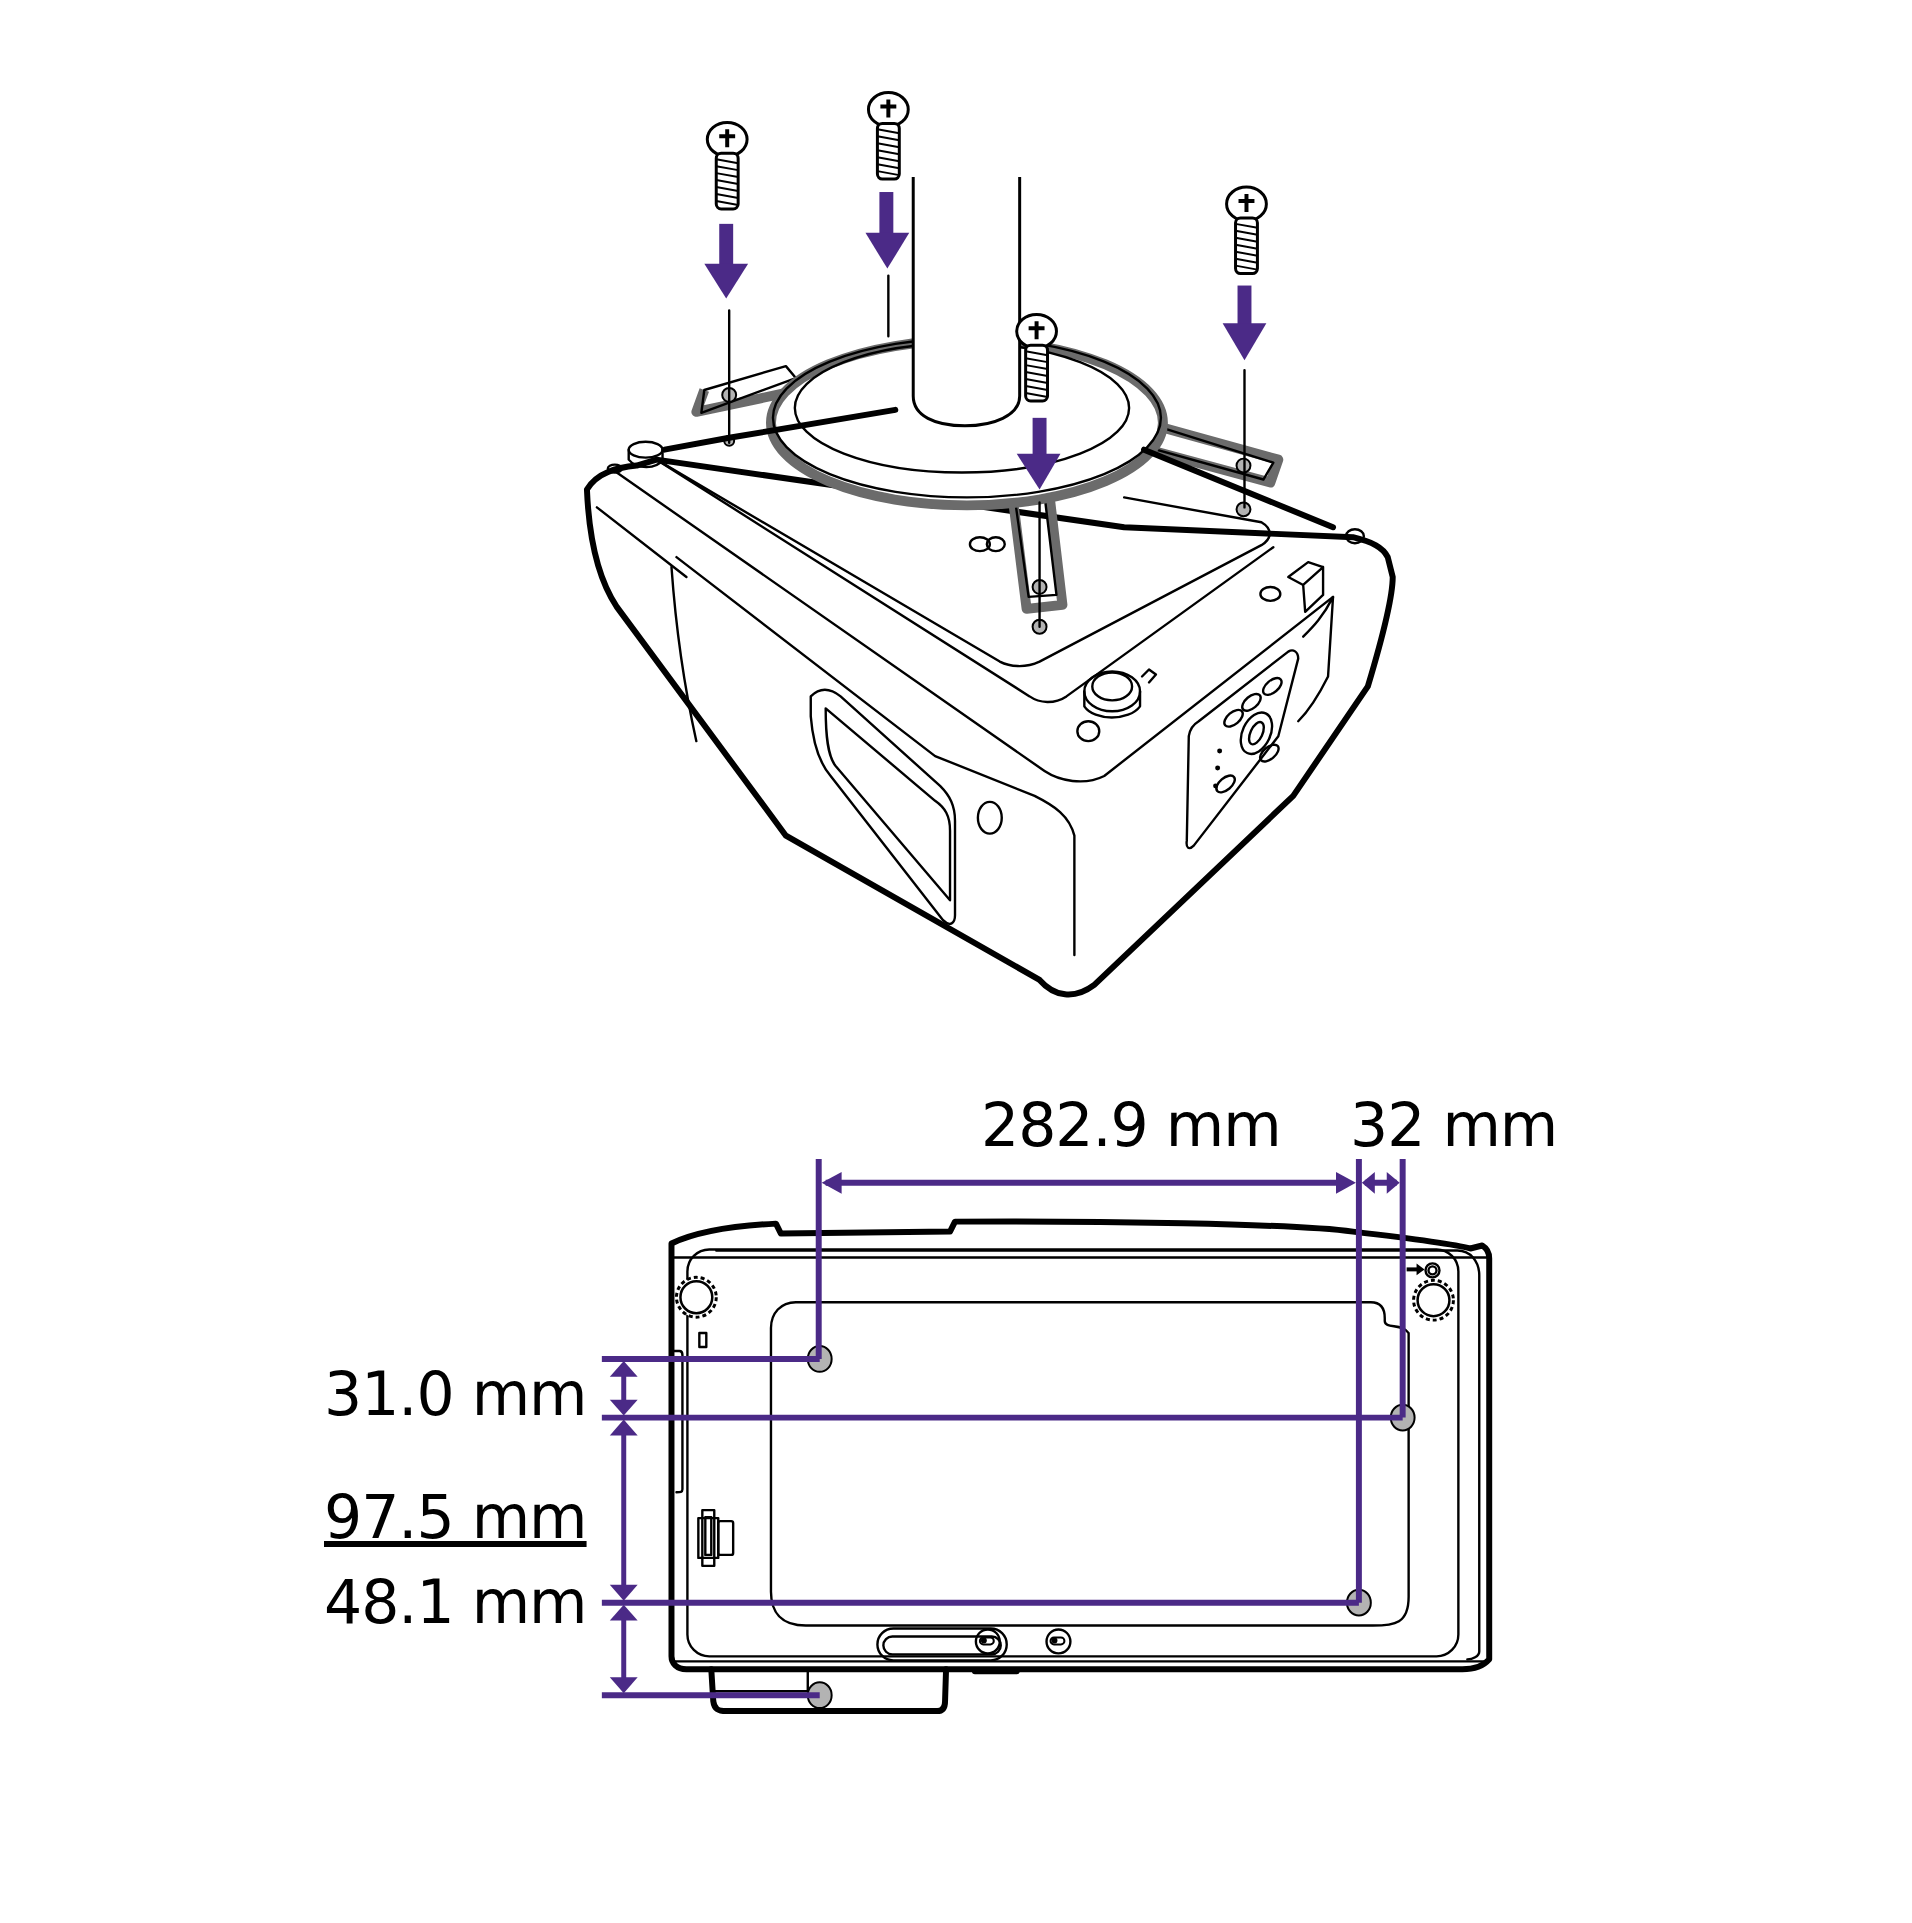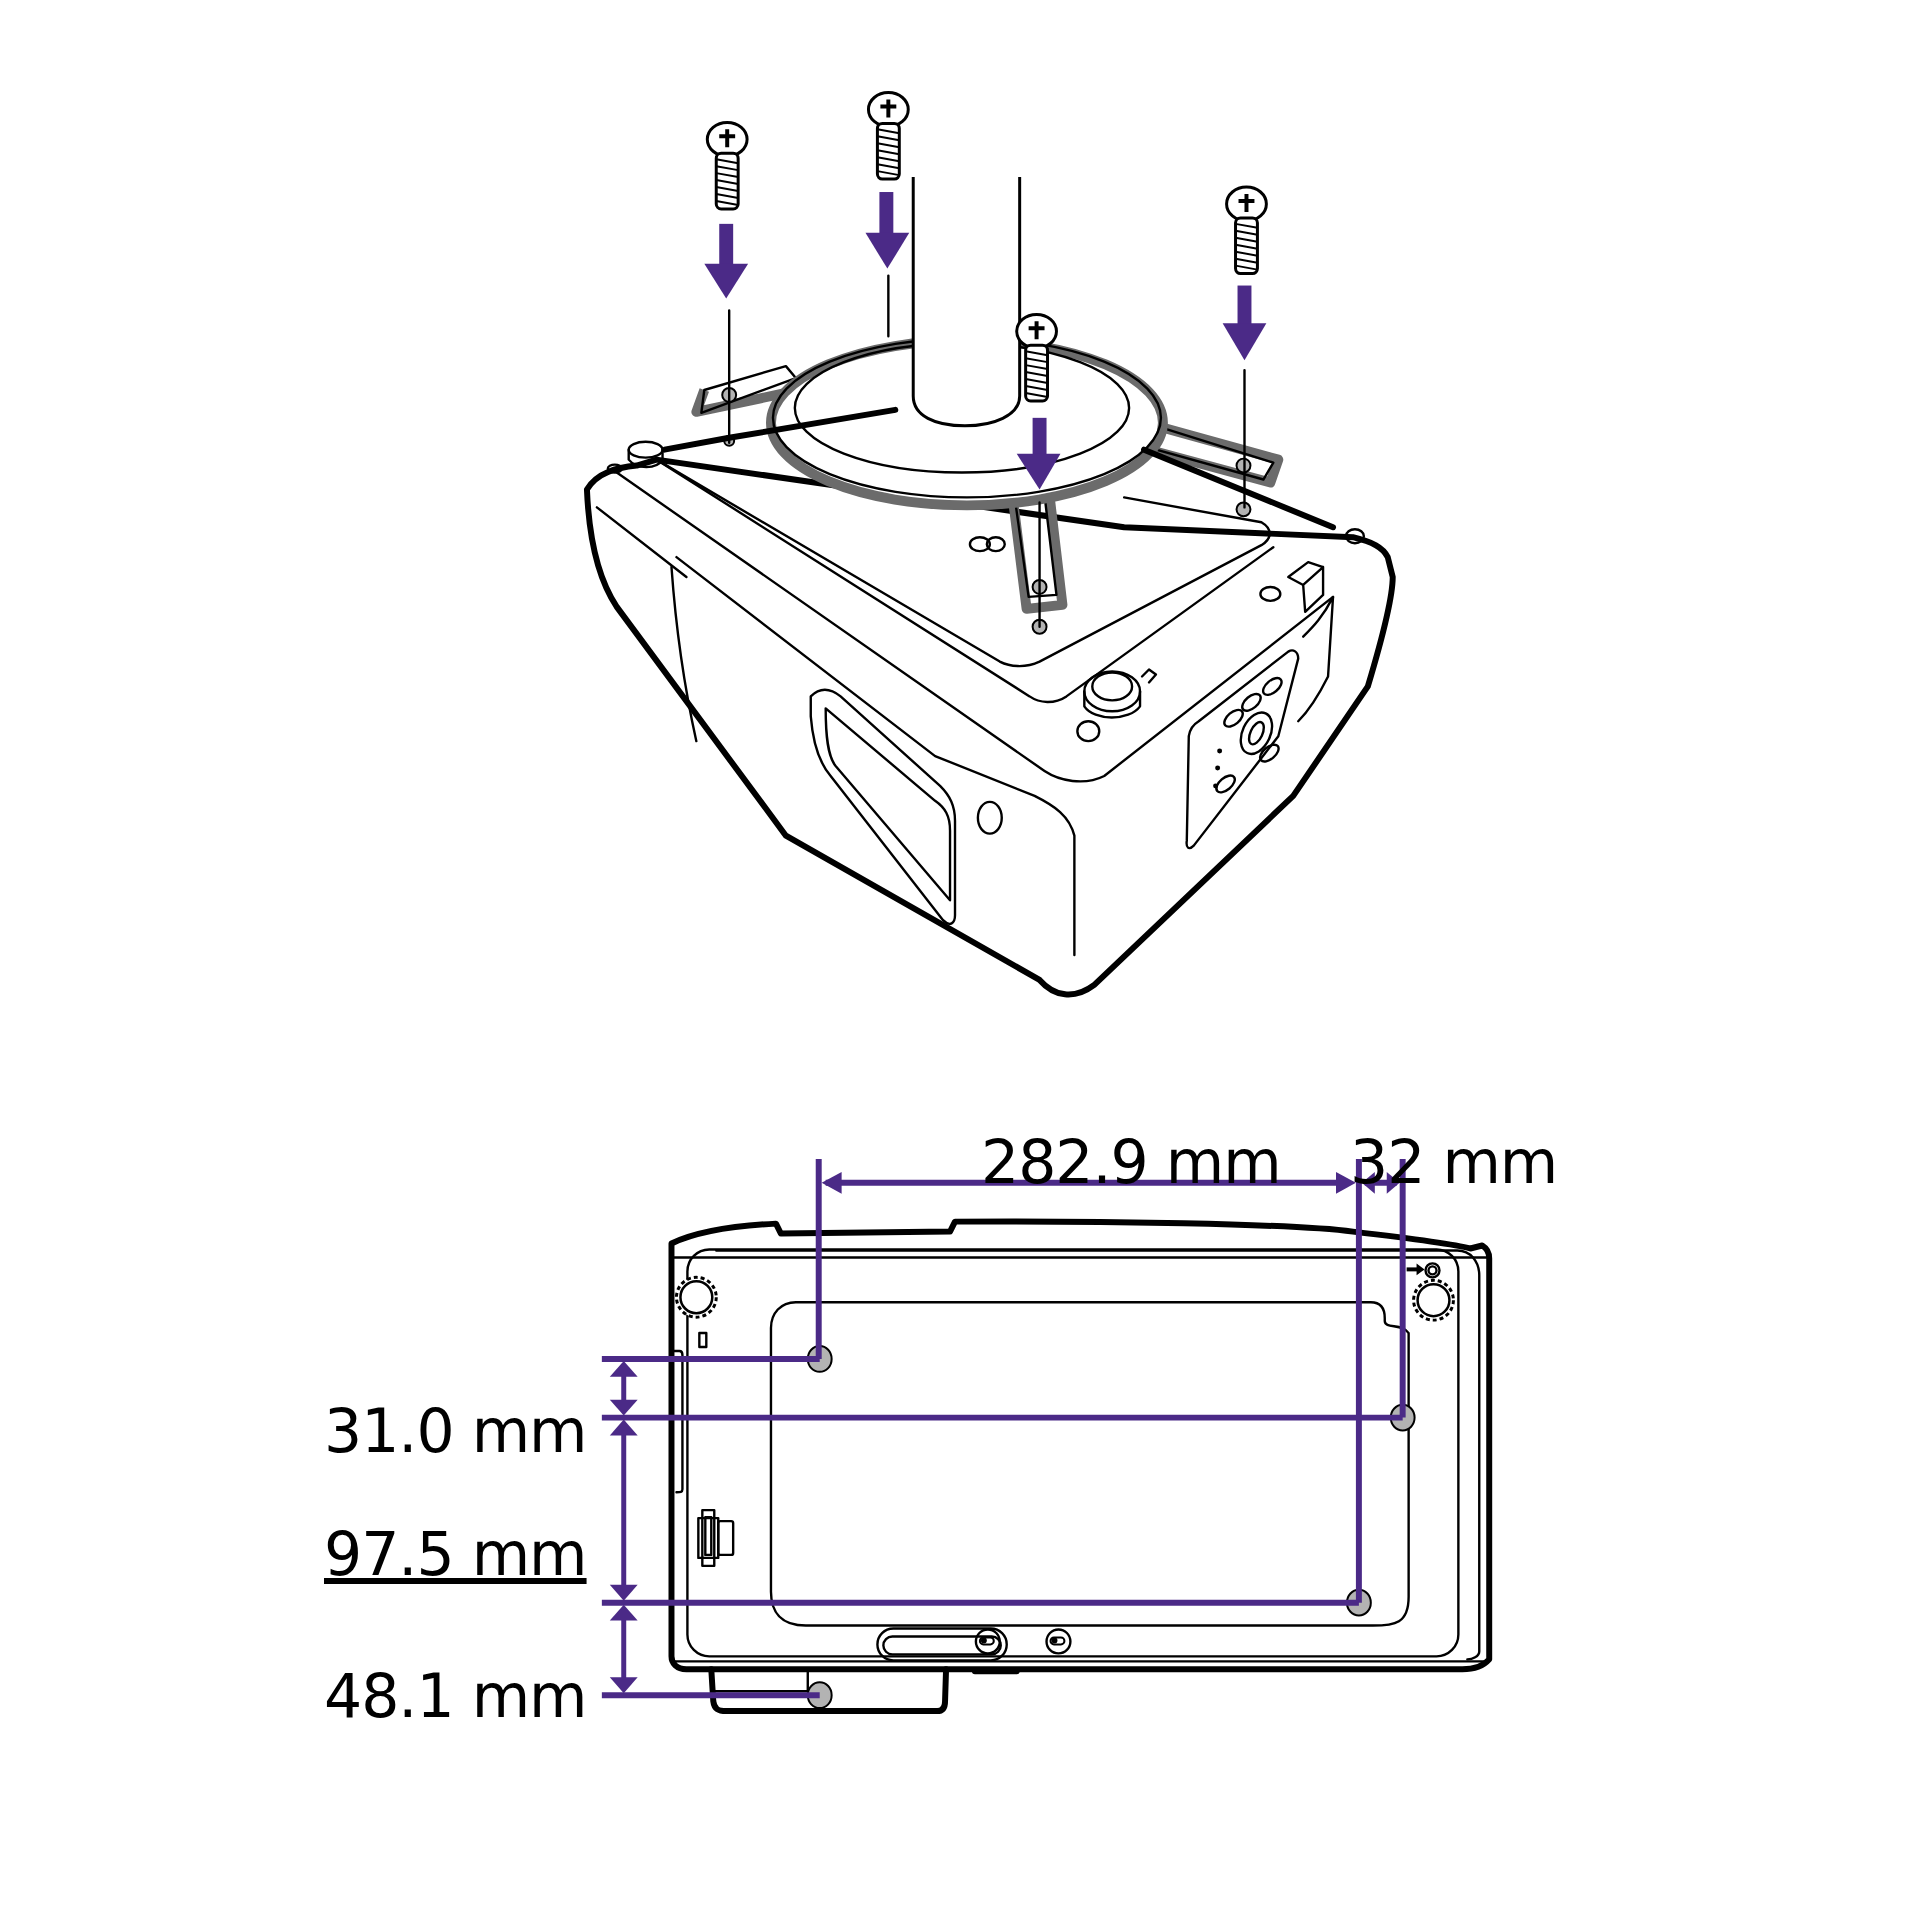--- a/index.html
+++ b/index.html
@@ -6,21 +6,20 @@
   body { width: 1912px; height: 1923px; overflow: hidden; position: relative; }
   #stage { position: absolute; left: 0; top: 0; width: 1912px; height: 1923px; }
   .label {
     position: absolute;
     font-family: "DejaVu Sans", sans-serif;
     font-size: 60px;
     color: #000;
     white-space: nowrap;
     letter-spacing: -1px;
     line-height: 1;
-    margin-top: 37px;
   }
   .ln { fill: none; stroke: #000; stroke-width: 2.4; stroke-linejoin: round; stroke-linecap: round; }
   .thick { fill: none; stroke: #000; stroke-width: 6; stroke-linejoin: round; stroke-linecap: round; }
   .shadow { fill: none; stroke: #6b6b6b; stroke-width: 10; stroke-linejoin: round; }
   .hole { fill: #b3b3b3; stroke: #000; stroke-width: 2; }
   .dim { stroke-width: 6; fill: none; }
   .arrowfill { stroke: none; }
 </style>
 </head>
 <body>
@@ -222,14 +221,14 @@
       <polygon class="arrowfill" points="627,1613 613,1629 641,1629"></polygon>
       <polygon class="arrowfill" points="627,1702 613,1686 641,1686"></polygon>
     </g>
   </g>
 </svg>
 
 <div class="label" style="left:981px; top:1095px;">282.9 mm</div>
 <div class="label" style="left:1350px; top:1095px;">32 mm</div>
 <div class="label" style="left:324px; top:1364px;">31.0 mm</div>
 <div class="label" style="left:324px; top:1487px;text-decoration:underline;">97.5 mm</div>
-<div class="label" style="left:324px; top:1629px;">48.1 mm</div>
+<div class="label" style="left:324px; top:1572px;">48.1 mm</div>
 
 
 </body></html>

